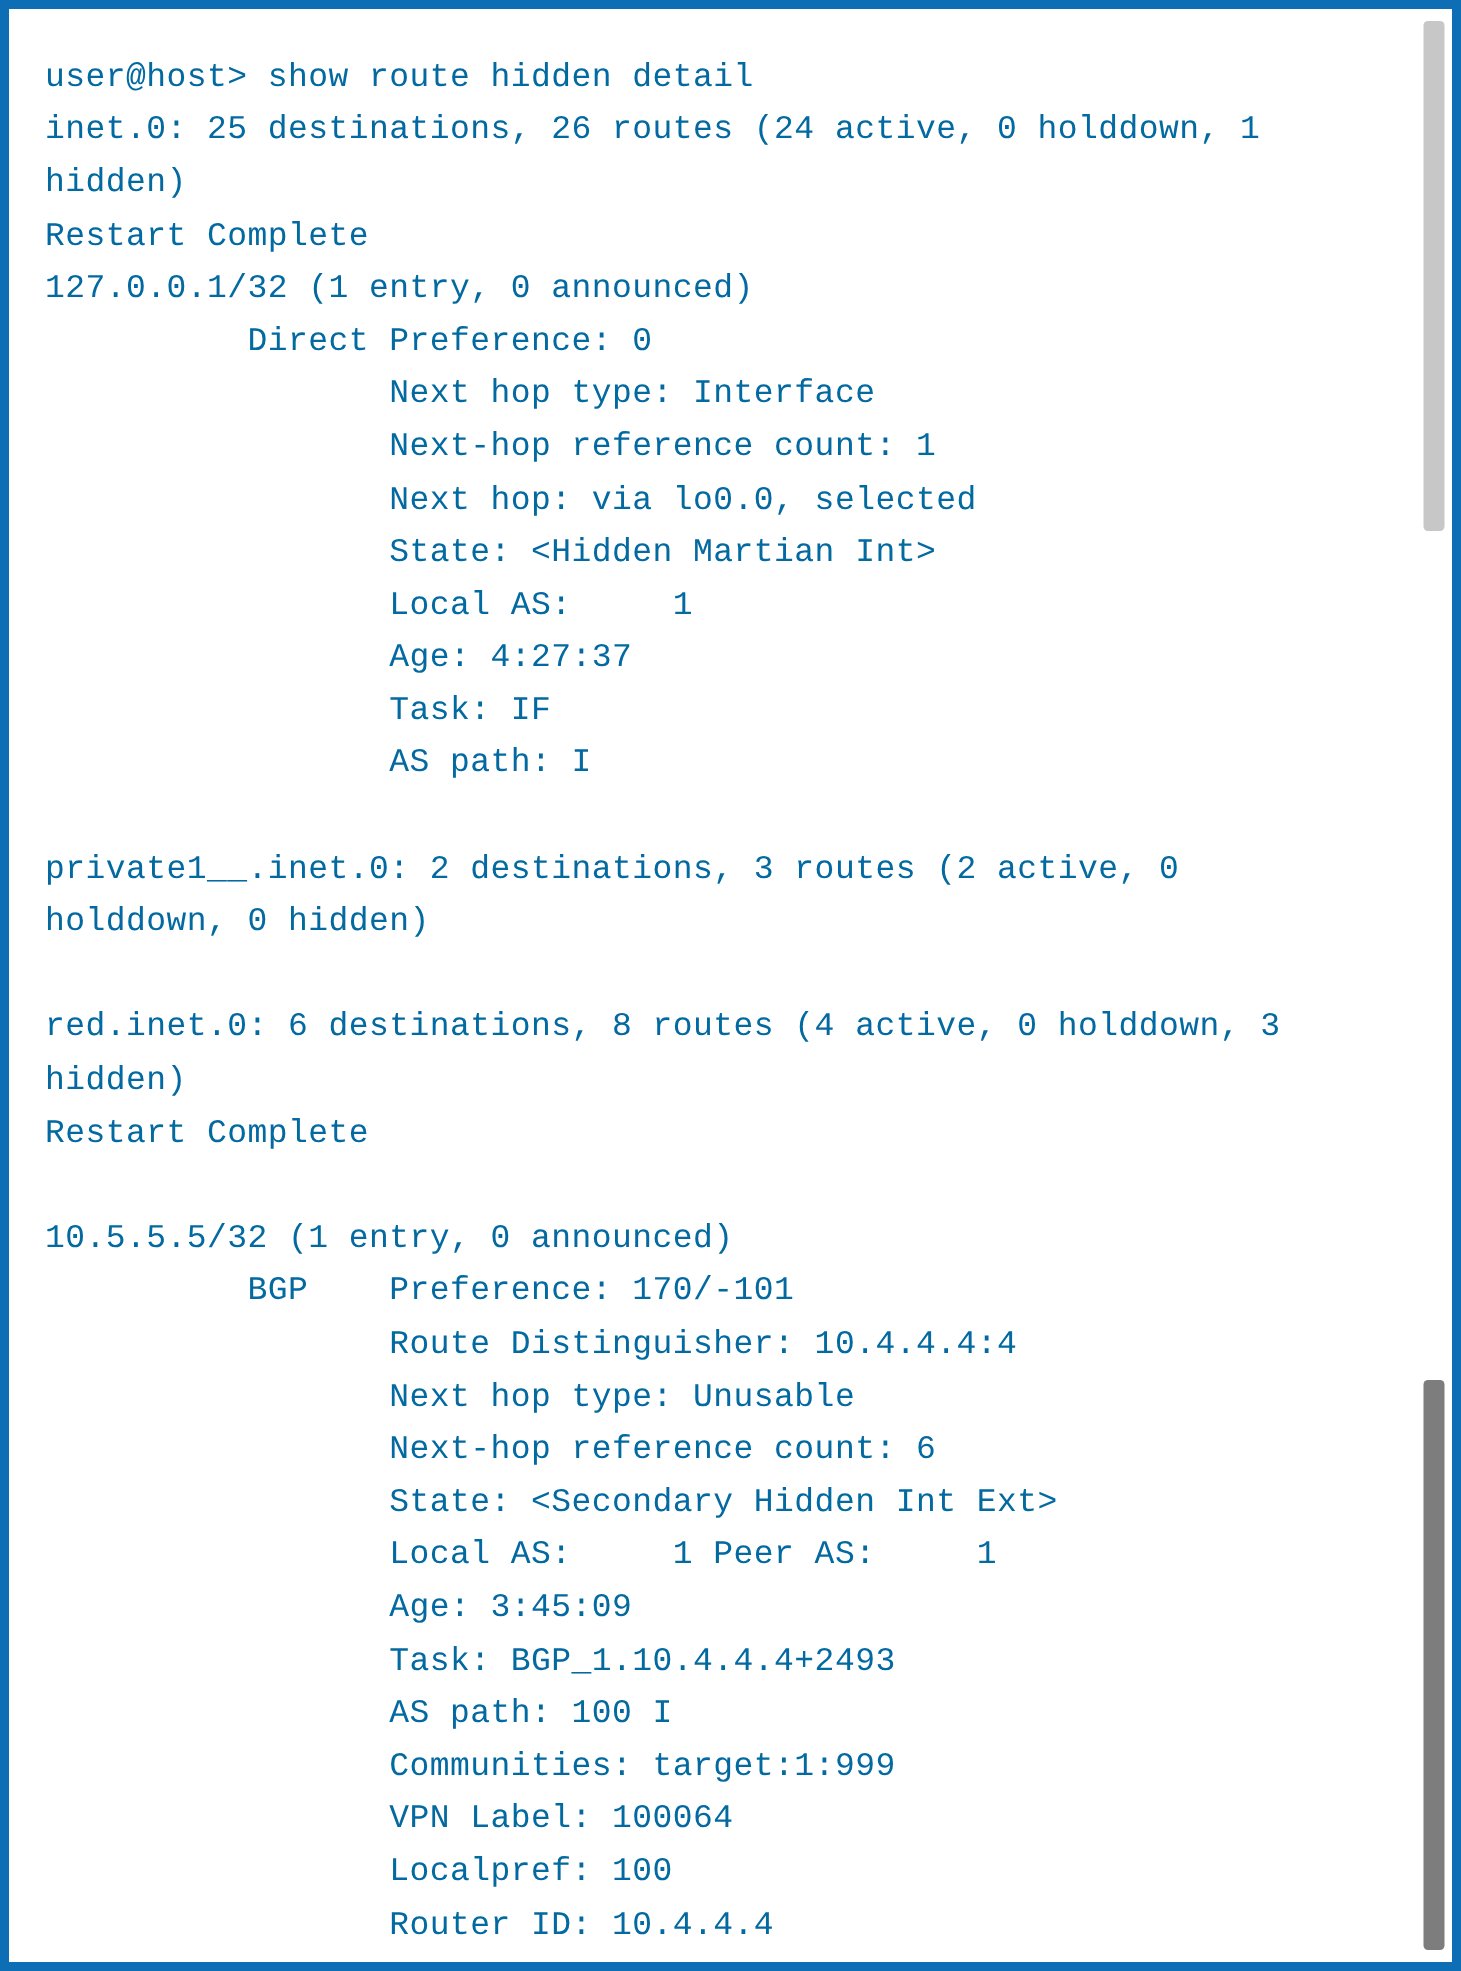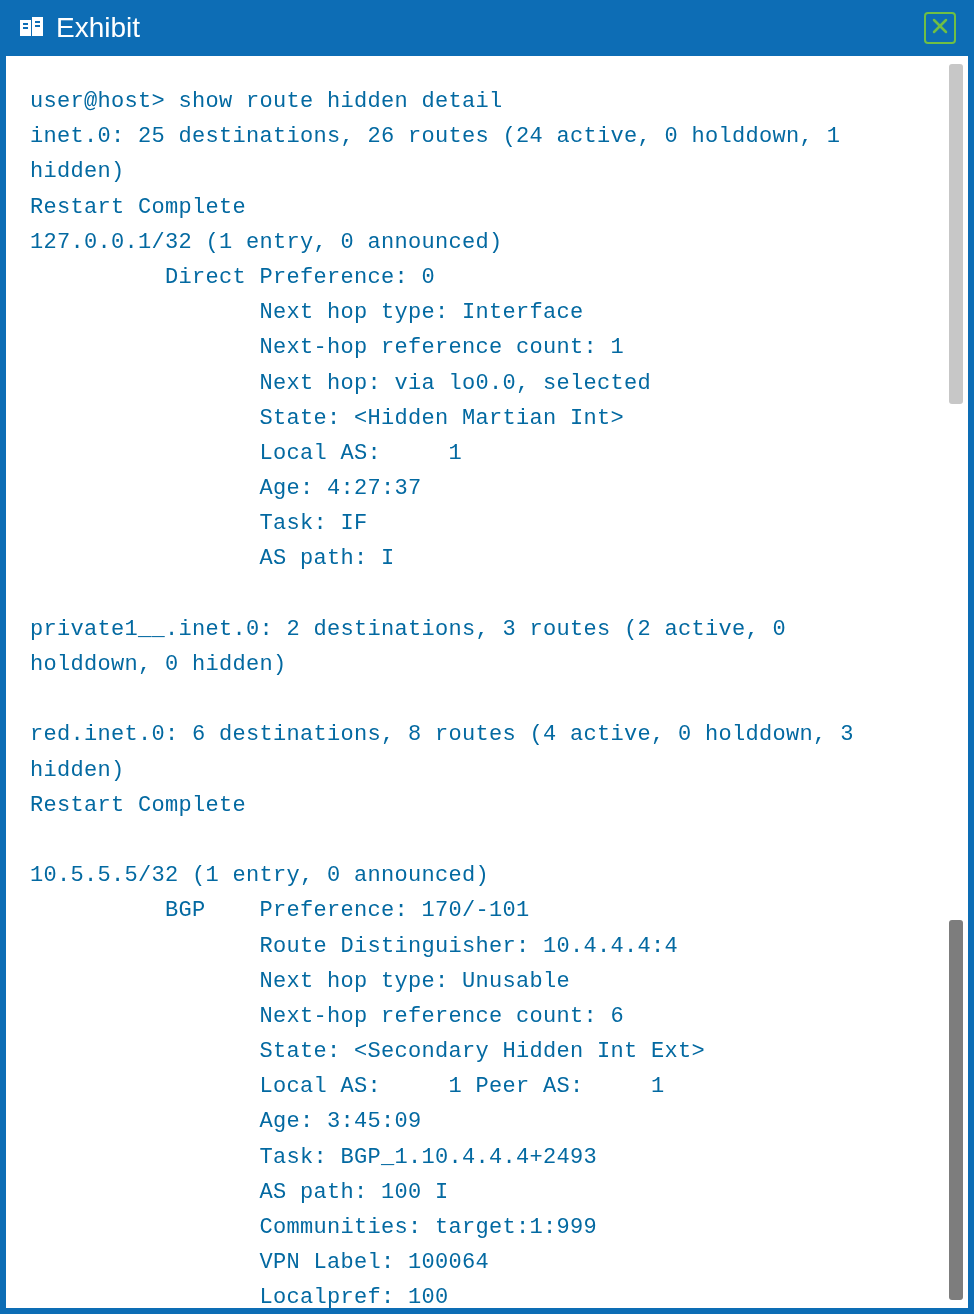--- a/index.html
+++ b/index.html
@@ -100,43 +100,20 @@
       height: 380px;
       background: #7d7d7d;
       border-radius: 3px;
       left: 1px;
     }
   </style>
 </head>
 <body>
 
 <div class="window">
-  <div class="titlebar">
-    <div class="titlebar-left">
-      <span class="app-icon">
-        <svg width="28" height="28" viewBox="0 0 28 28">
-          <rect x="2" y="6" width="11" height="16" fill="#ffffff"></rect>
-          <rect x="14" y="3" width="11" height="19" fill="#ffffff"></rect>
-          <rect x="5" y="9" width="5" height="2" fill="#0d6db5"></rect>
-          <rect x="5" y="13" width="5" height="2" fill="#0d6db5"></rect>
-          <rect x="17" y="7" width="5" height="2" fill="#0d6db5"></rect>
-          <rect x="17" y="11" width="5" height="2" fill="#0d6db5"></rect>
-        </svg>
-      </span>
-      <span class="title">Exhibit</span>
-    </div>
-    <div class="close-btn">
-      <span>
-        <svg width="18" height="18" viewBox="0 0 18 18">
-          <line x1="3" y1="3" x2="15" y2="15" stroke="#6fbf44" stroke-width="2.5" stroke-linecap="round"></line>
-          <line x1="15" y1="3" x2="3" y2="15" stroke="#6fbf44" stroke-width="2.5" stroke-linecap="round"></line>
-        </svg>
-      </span>
-    </div>
-  </div>
   <div class="content-wrapper">
     <div class="terminal" id="terminal">user@host&gt; show route hidden detail
 inet.0: 25 destinations, 26 routes (24 active, 0 holddown, 1
 hidden)
 Restart Complete
 127.0.0.1/32 (1 entry, 0 announced)
           Direct Preference: 0
                  Next hop type: Interface
                  Next-hop reference count: 1
                  Next hop: via lo0.0, selected

